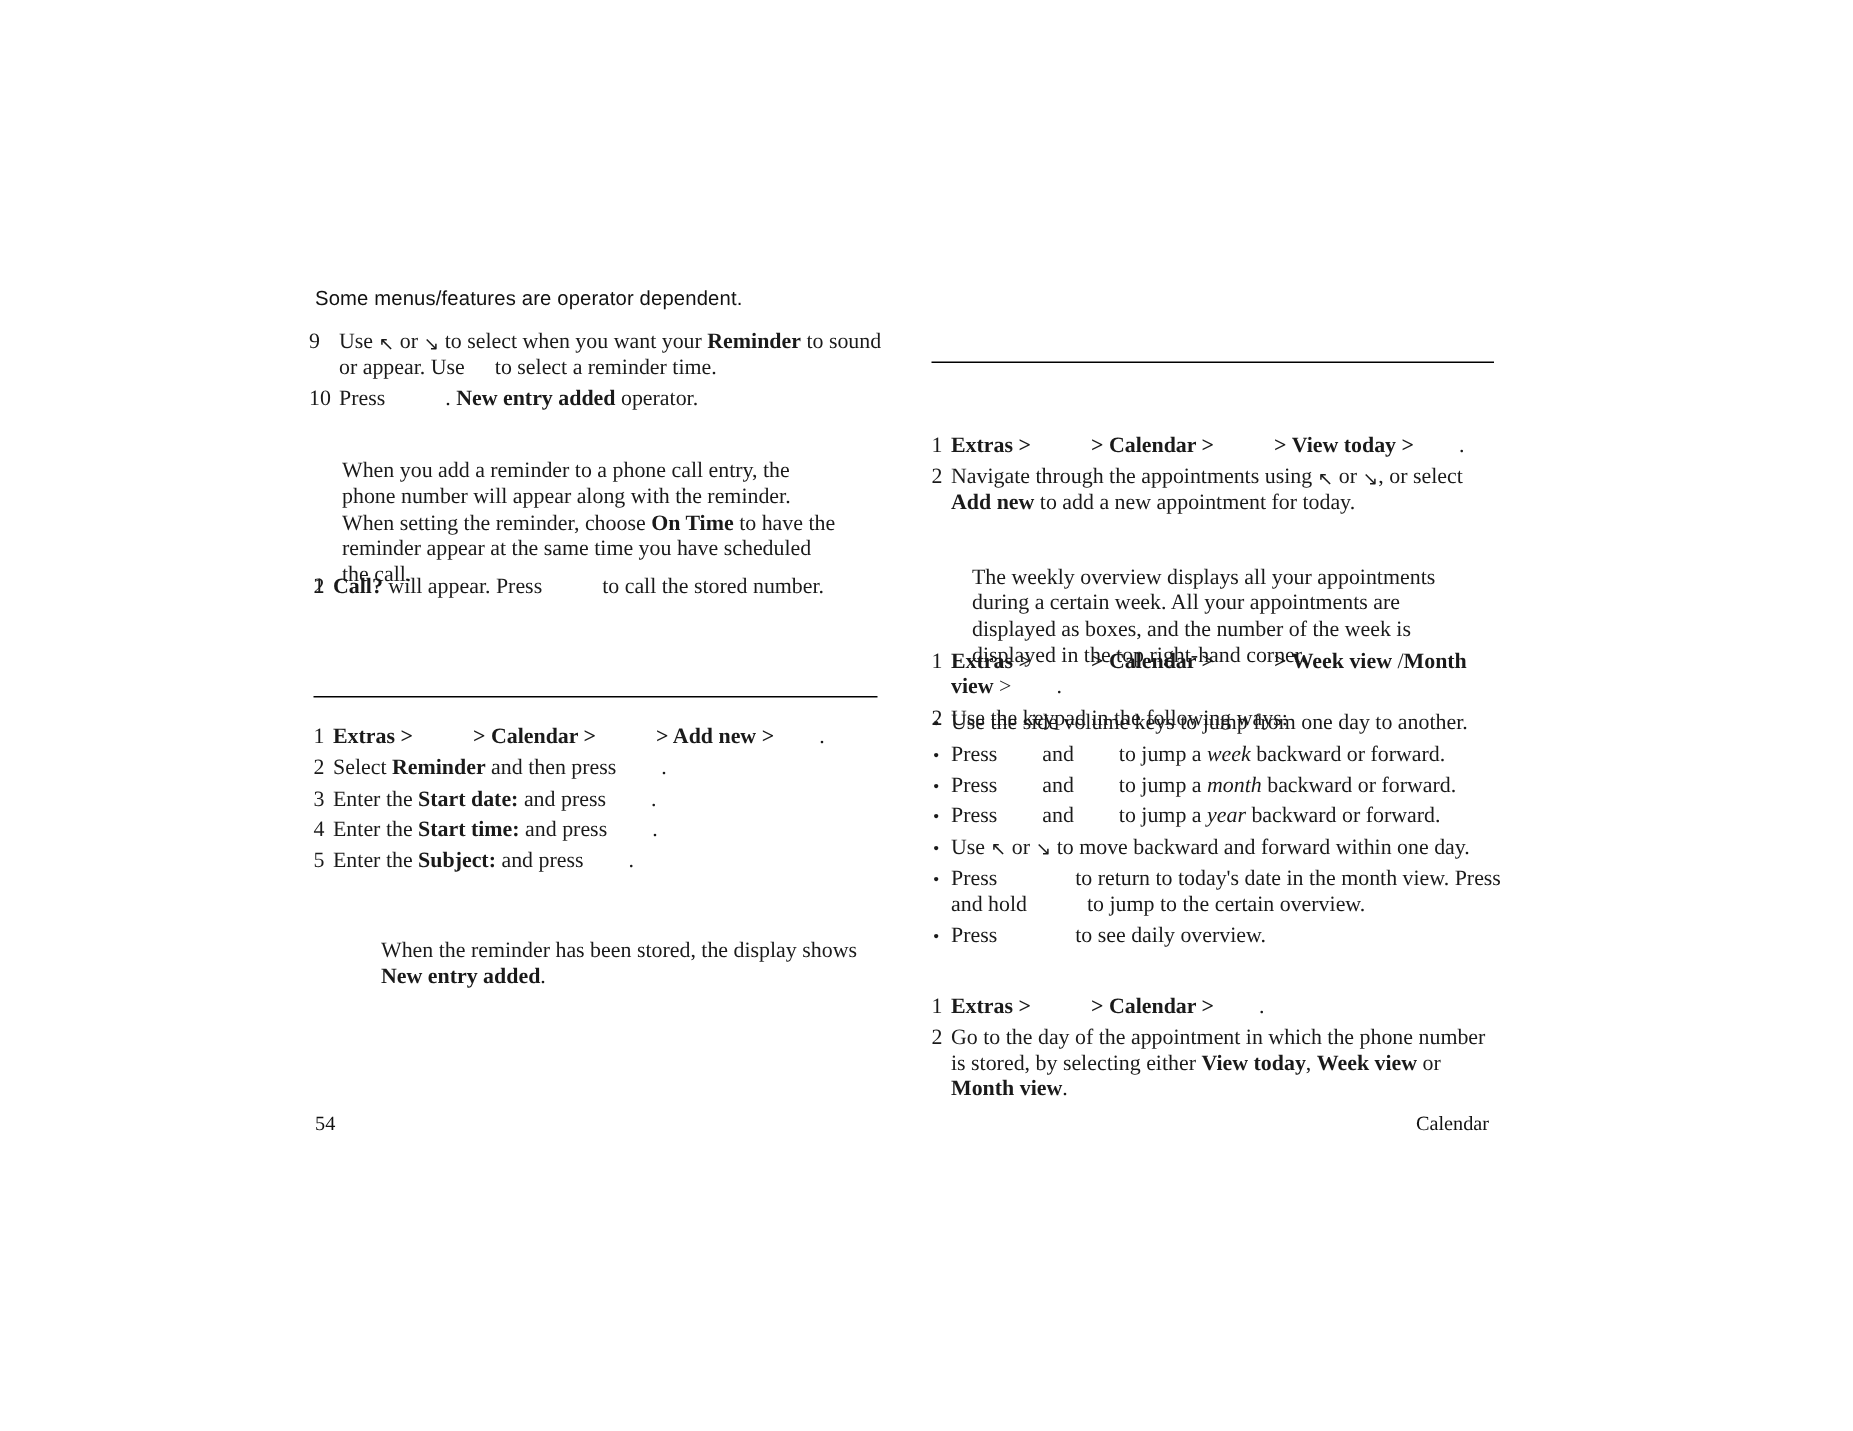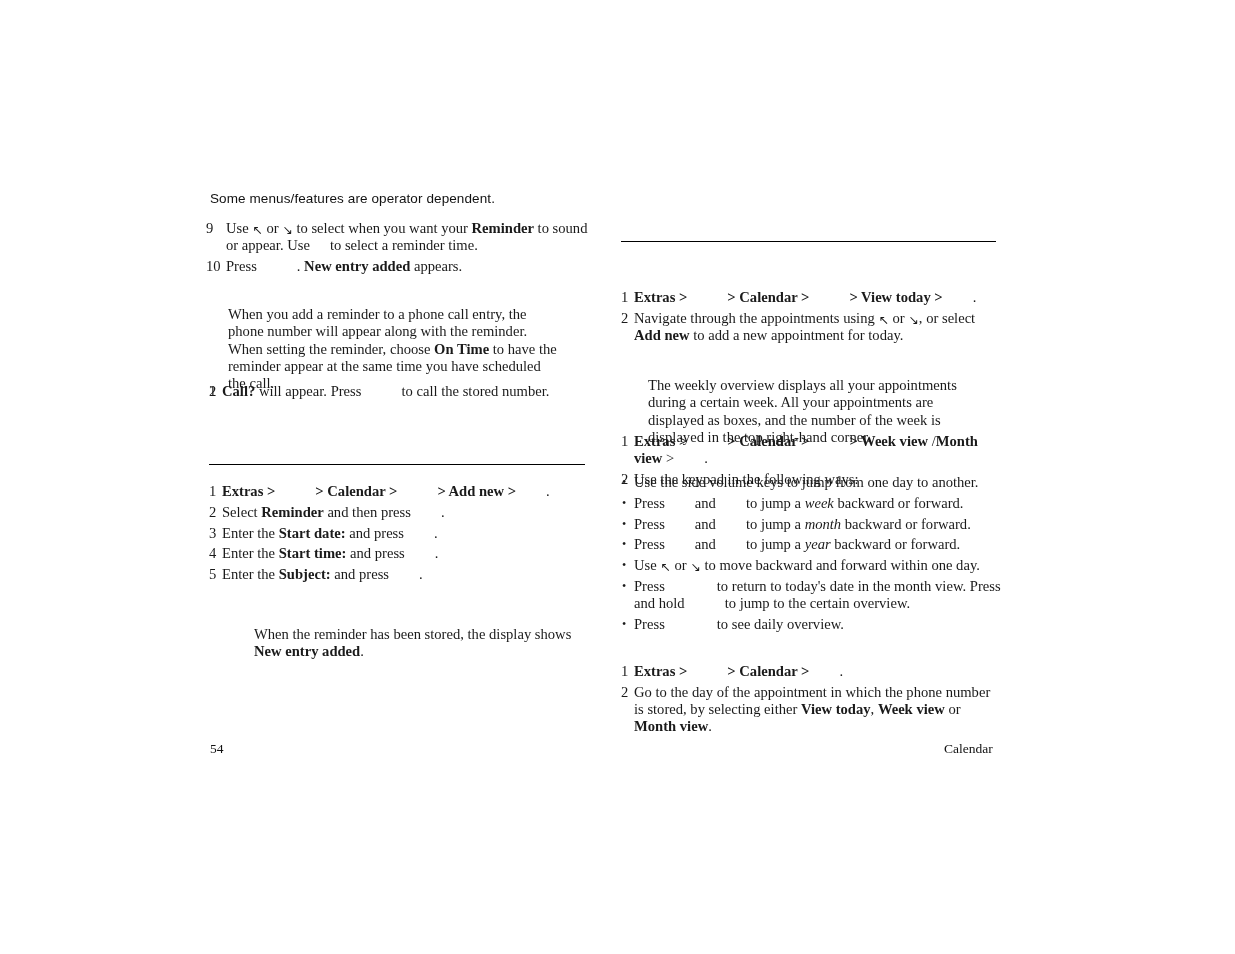--- a/index.html
+++ b/index.html
@@ -123,21 +123,21 @@
 <div class="page">
 
   <div class="running-header">Some menus/features are operator dependent.</div>
 
   <hr class="rule rule-right">
   <hr class="rule rule-left">
 
   <div class="block col-left" style="top:220px;">
     <ol class="list" id="left-steps-continued">
         <li class="li wide"><span class="marker">9</span><span><span>Use </span><span class="arrow">↖</span><span> or </span><span class="arrow">↘</span><span> to select when you want your </span><b>Reminder</b><span> to sound or appear. Use</span><span class="keygap w1">&nbsp;</span><span>to select a reminder time.</span></span></li>
-        <li class="li wide"><span class="marker">10</span><span><span>Press</span><span class="keygap w3">&nbsp;</span><span>. </span><b>New entry added</b><span> appears.</span></span></li>
+        <li class="li wide"><span class="marker">10</span><span><span>Press</span><span class="keygap w3">&nbsp;</span><span>. </span><b>New entry added</b><span> operator.</span></span></li>
       </ol>
   </div>
 
   <div class="block col-left para para-indent" style="top:306px;" id="reminder-note"><span>When you add a reminder to a phone call entry, the phone number will appear along with the reminder. When setting the reminder, choose </span><b>On Time</b><span> to have the reminder appear at the same time you have scheduled the call.</span></div>
 
   <div class="block col-left" style="top:379px;">
     <ol class="list" id="left-call-steps">
         <li class="li"><span class="marker">1</span></li>
         <li class="li"><span class="marker">2</span><span><b>Call?</b><span> will appear. Press</span><span class="keygap w3">&nbsp;</span><span>to call the stored number.</span></span></li>
       </ol>

